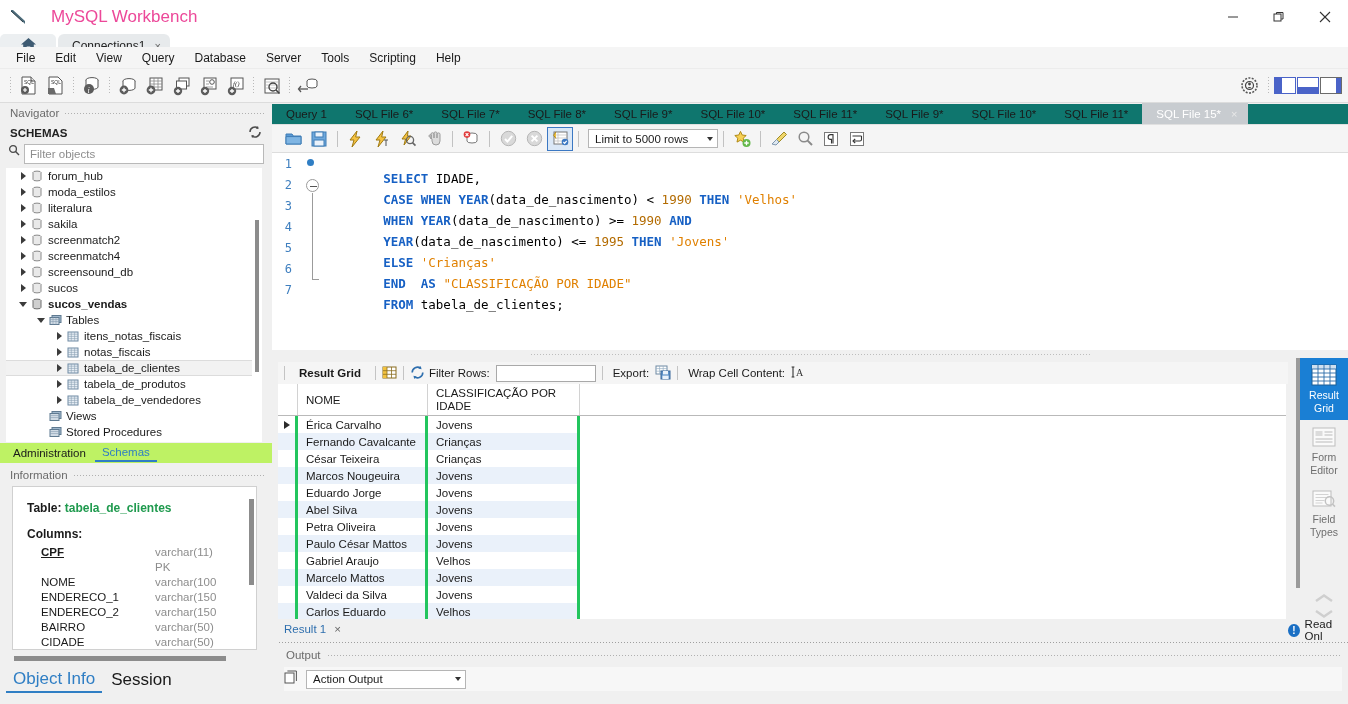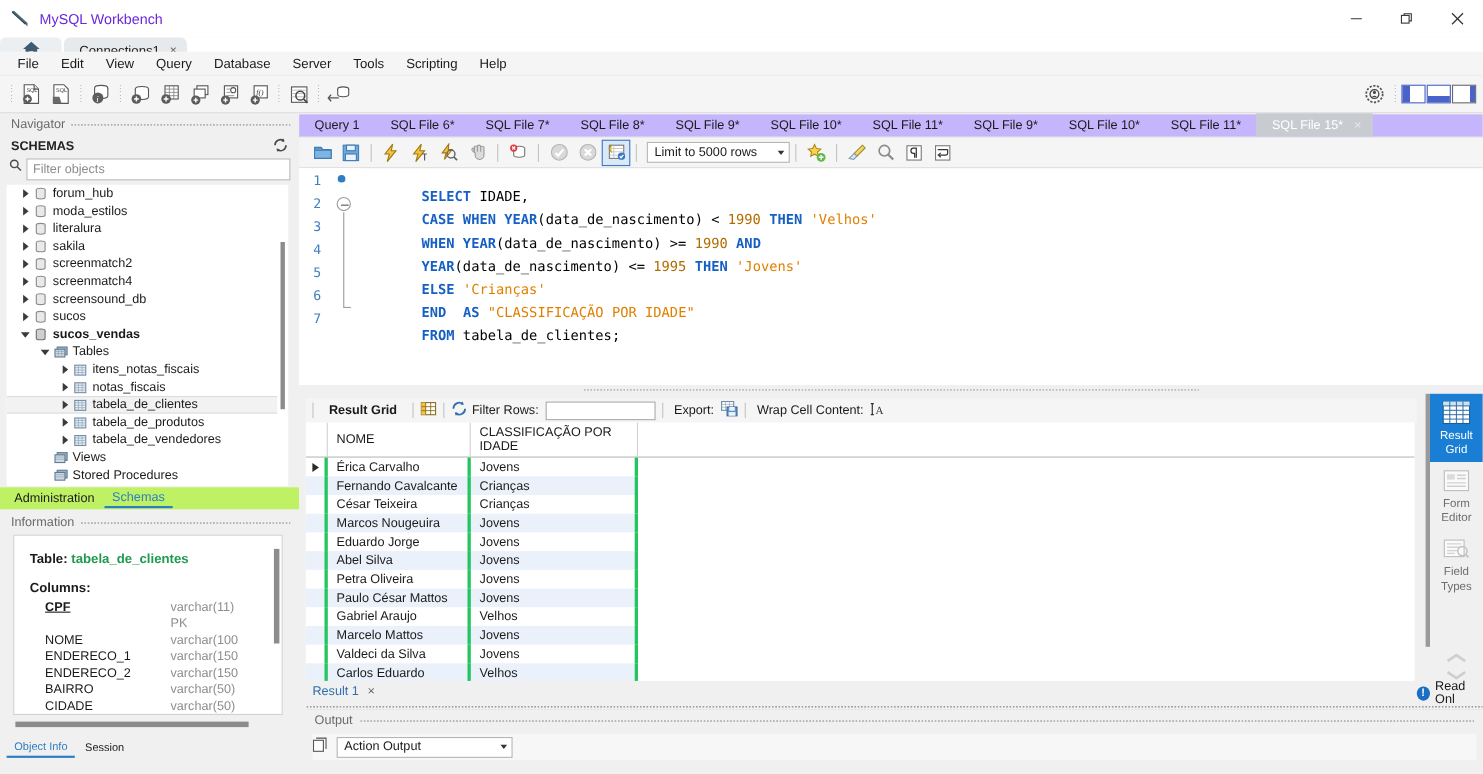--- a/index.html
+++ b/index.html
@@ -14,21 +14,21 @@
   .app { position: relative; width: 1348px; height: 704px; background: #f0f0f0; }
 
   
   .titlebar {
     position: absolute; top: 0; left: 0; width: 1348px; height: 34px;
     background: #ffffff;
     display: flex; align-items: center;
   }
   .title-icon { margin-left: 8px; width: 20px; height: 20px; position: relative; }
   .title-icon svg { display: block; }
-  .title-text { margin-left: 8px; font-size: 13px; color: #6d28d9; }
+  .title-text { margin-left: 23px; font-size: 17px; color: #ec4899; }
   .winbtns { margin-left: auto; display: flex; height: 34px; }
   .winbtn {
     width: 46px; height: 34px; display: flex; align-items: center; justify-content: center;
     color: #333; font-size: 13px;
   }
   .winbtn svg { display:block; }
 
   
   .conn-strip {
     position: absolute; top: 34px; left: 0; width: 1348px; height: 24px;
@@ -131,27 +131,27 @@
   .info-cols-h { font-weight: bold; margin-top: 12px; font-size: 12px; }
   .colrow { display: flex; font-size: 11.5px; line-height: 15px; }
   .colname { width: 128px; padding-left: 14px; color: #1a1a1a; }
   .colname.pk { font-weight: bold; text-decoration: underline; }
   .coltype { color: #8d8d8d; white-space: nowrap; }
   .pk-label { padding-left: 0; color: #8d8d8d; }
   .info-vscroll { position: absolute; right: 2px; top: 12px; width: 5px; height: 86px; background: #8c8c8c; }
   .info-hscroll { position: absolute; left: 14px; top: 190px; width: 212px; height: 5px; background: #8c8c8c; }
   .info-tabs {
     position: absolute; top: 204px; left: 0; width: 272px; height: 20px;
-    display: flex; align-items: center; gap: 2px; padding-left: 6px; font-size: 10px;
+    display: flex; align-items: center; gap: 2px; padding-left: 6px; font-size: 17px;
   }
 
   
   .edit-tabs {
     position: absolute; top: 104px; left: 272px; width: 1076px; height: 21px;
-    background: #c4b5fd; display: flex; align-items: flex-end;
+    background: #0f766e; display: flex; align-items: flex-end;
     border-bottom: 1px solid #e0e0e0;
   }
   .etab {
     height: 21px; display: flex; align-items: center; justify-content: center;
     padding: 0 14px; font-size: 11.5px; color: #1a1a1a; white-space: nowrap;
   }
   .etab.active { background: #c8ccd0; color: #ffffff; gap: 10px; padding-right: 10px; }
   .etab.active .x { color: #e8e8e8; font-size: 11px; }
 
   

